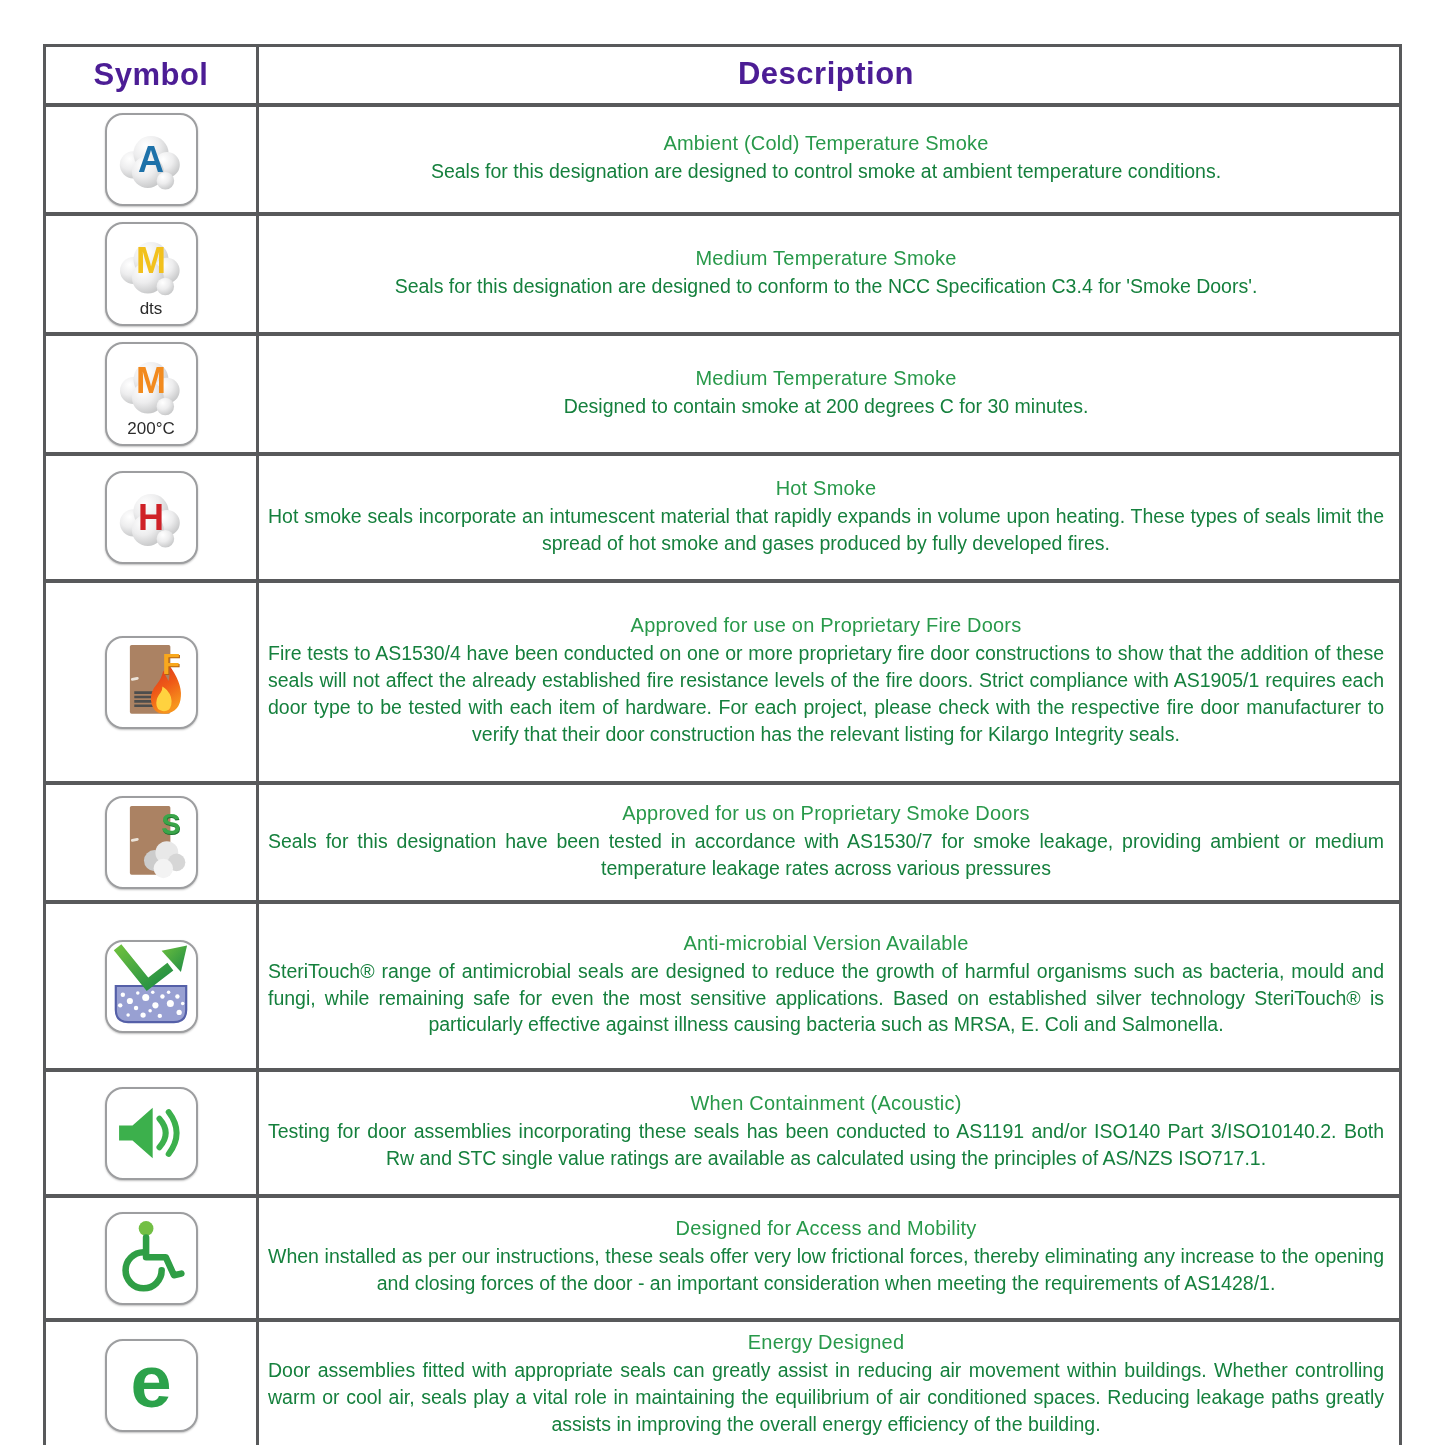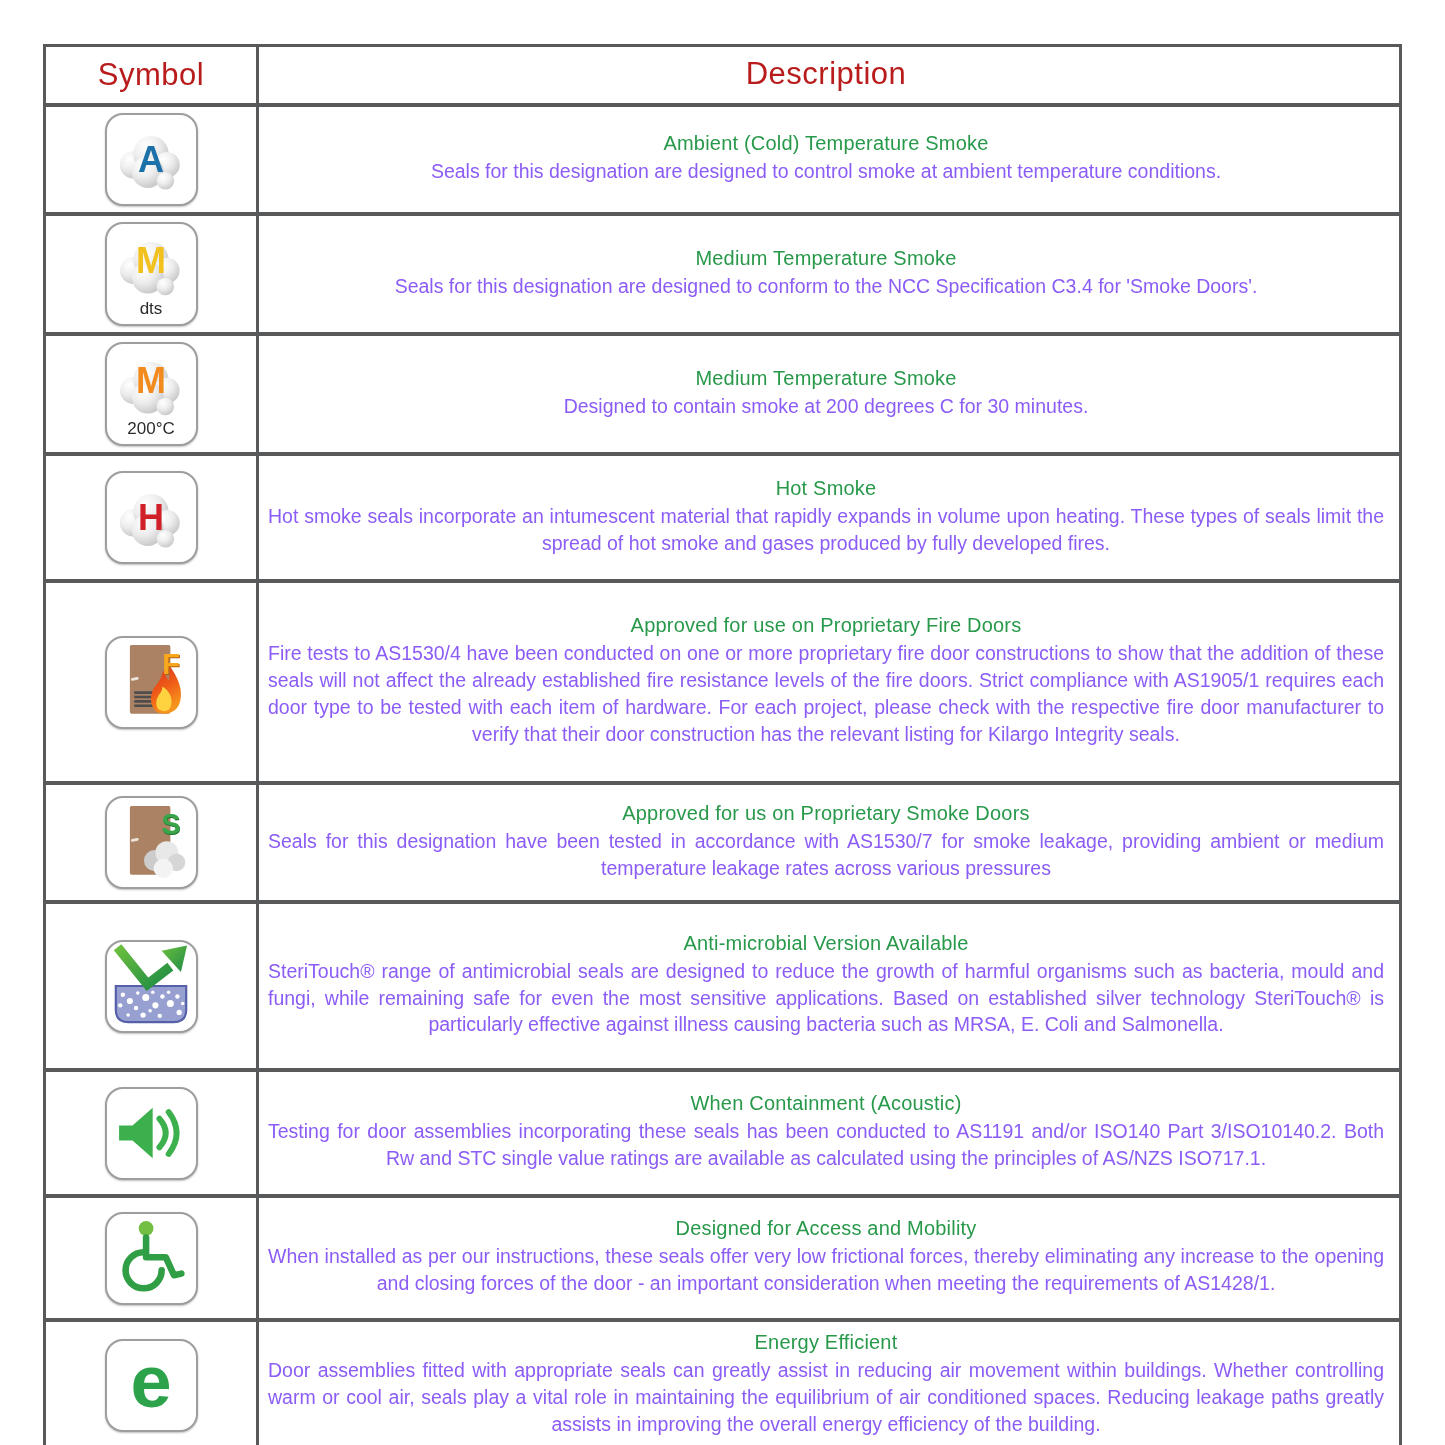--- a/index.html
+++ b/index.html
@@ -37,31 +37,31 @@
     display: flex; align-items: center; justify-content: center;
     padding: 6px 0;
   }
   .cell-desc {
     flex: 1 1 auto;
     display: flex; flex-direction: column;
     justify-content: center;
     padding: 8px 15px 10px 9px;
   }
   .hcell { display: flex; align-items: center; justify-content: center; }
-  .htext { font-size: 31px; font-weight: 400; color: #b91c1c; letter-spacing: 0.5px; }
+  .htext { font-size: 31px; font-weight: 700; color: #4c1d95; letter-spacing: 0.5px; }
   .row-title {
     font-size: 20px; font-weight: 500;
     color: #28994a;
     text-align: center;
     margin-bottom: 3px;
     letter-spacing: 0.2px;
   }
   .row-body {
     font-size: 19.5px; line-height: 1.38;
-    color: #8b5cf6;
+    color: #15803d;
     text-align: justify;
     text-align-last: center;
   }
   
   .icon-box {
     position: relative;
     width: 93px; height: 93px;
     background: #ffffff;
     border: 2.5px solid #9d9ea0;
     border-radius: 18px;
@@ -322,19 +322,19 @@
       </div>
     </div>
 
     <div class="row r10">
       <div class="cell-symbol">
         <div class="icon-box">
           <div class="e-letter">e</div>
         </div>
       </div>
       <div class="cell-desc">
-        <div class="row-title">Energy Efficient</div>
+        <div class="row-title">Energy Designed</div>
         <p class="row-body">Door assemblies fitted with appropriate seals can greatly assist in reducing air movement within buildings. Whether controlling warm or cool air, seals play a vital role in maintaining the equilibrium of air conditioned spaces. Reducing leakage paths greatly assists in improving the overall energy efficiency of the building.</p>
       </div>
     </div>
 
   </div>
 </div>
 
 </body></html>

